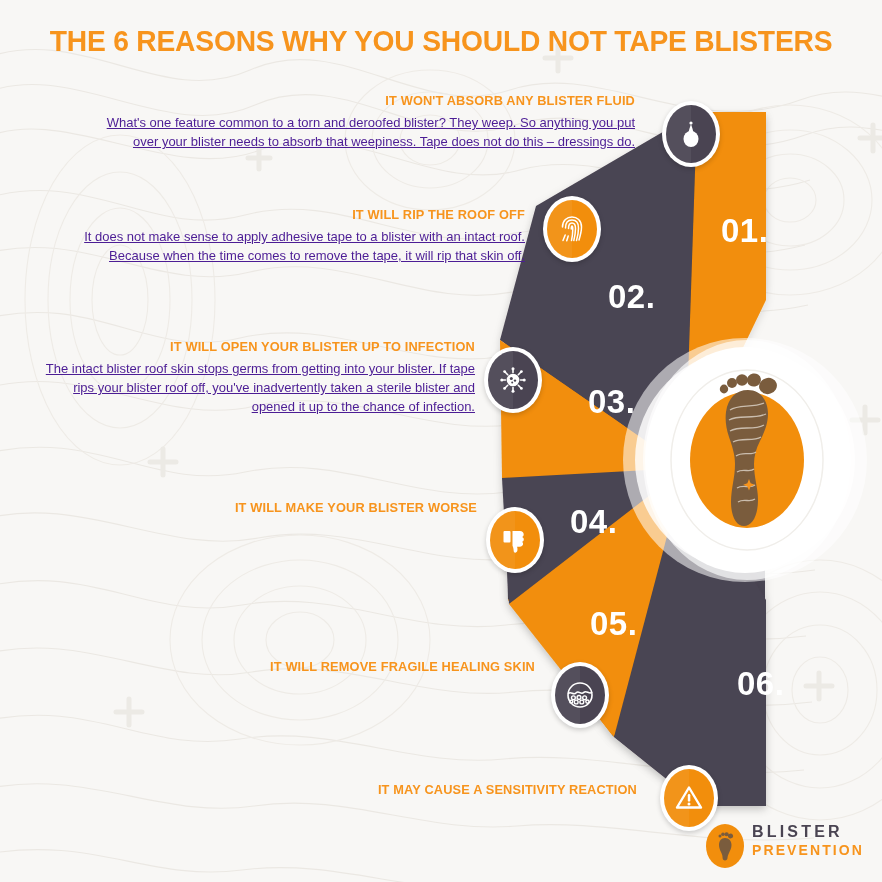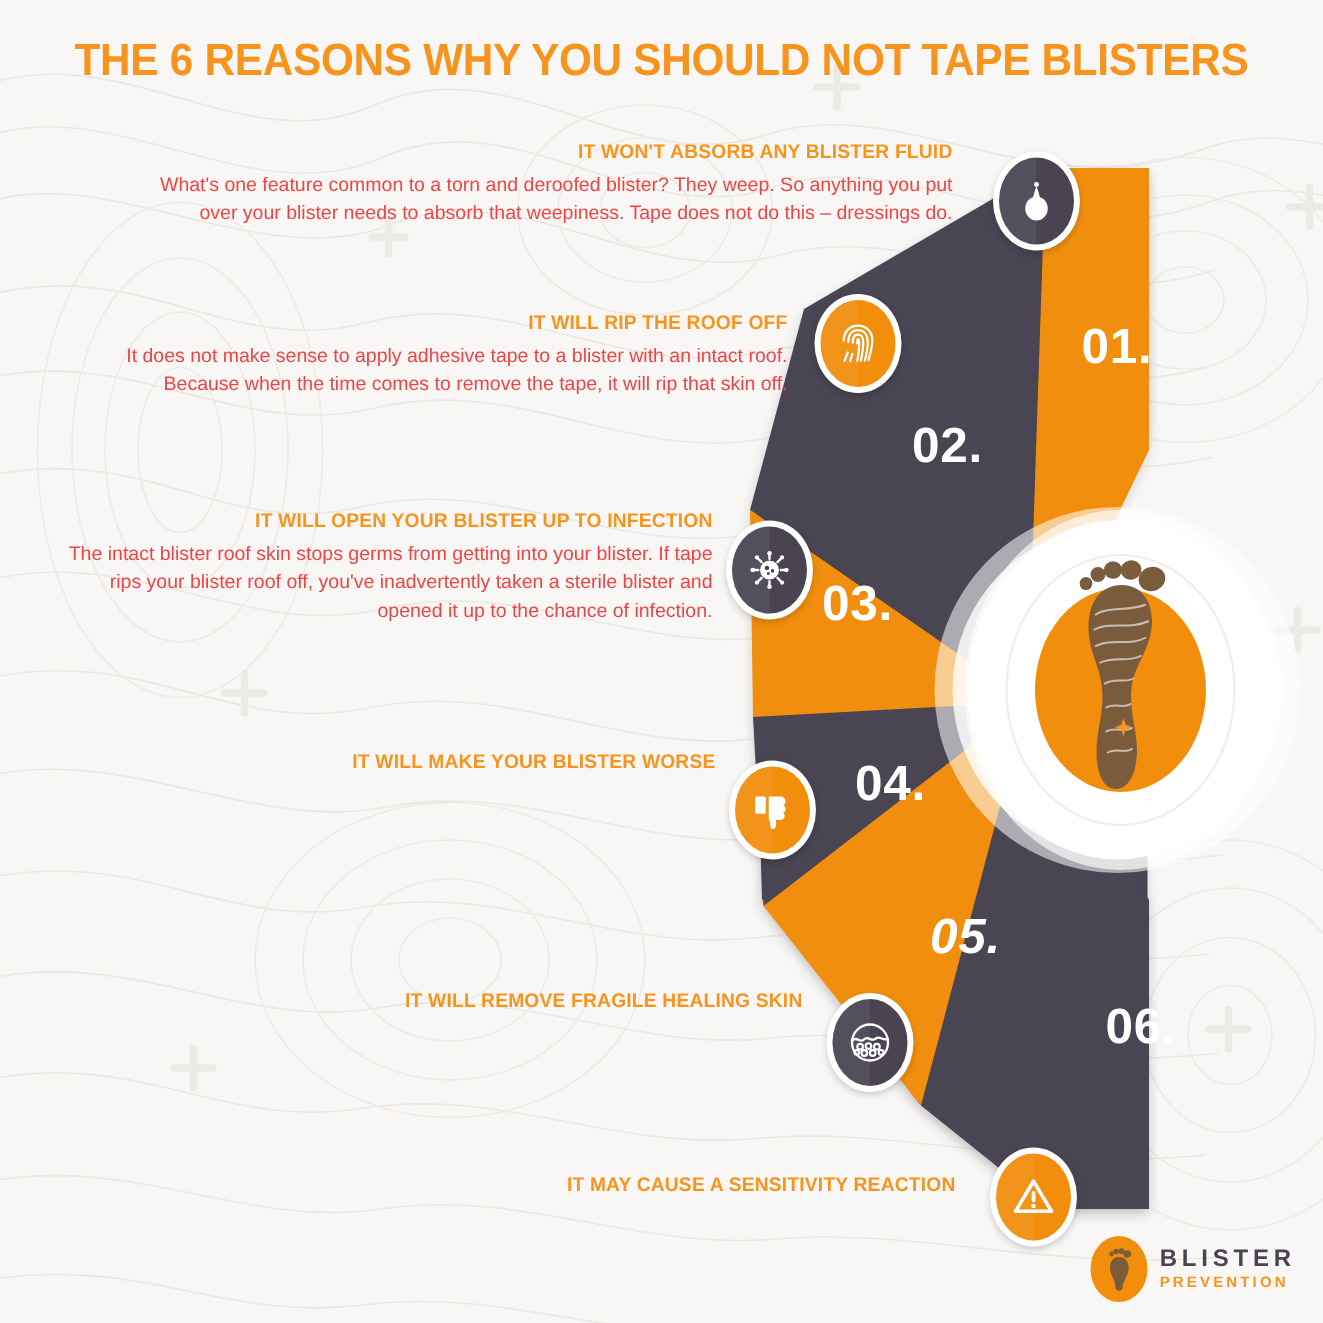--- a/index.html
+++ b/index.html
@@ -60,30 +60,31 @@
 
   
   .block{position:absolute;z-index:6;text-align:right;}
   .block .hd{
     color:#F7941D;font-weight:bold;font-size:13.2px;letter-spacing:.15px;
     font-family:"Liberation Sans", sans-serif;
     margin-bottom:5px;white-space:nowrap;
     transform:scaleX(0.97);transform-origin:100% 50%;
   }
   .block .bd{
-    color:#ef4444;font-size:13px;line-height:19px;
-    font-family:"Liberation Sans", sans-serif;
-  }
-
-  
-  #logo{position:absolute;z-index:8;right:18px;bottom:14px;display:flex;align-items:center;gap:8px;}
+    color:#4c1d95;font-size:13px;line-height:19px;
+    font-family:"Liberation Sans", sans-serif;
+    text-decoration:underline;
+  }
+
+  
+  #logo{position:absolute;z-index:8;right:18px;bottom:14px;display:flex;align-items:flex-start;gap:8px;}
   #logo .mark{width:38px;height:44px;border-radius:50%;background:#F28E0C;display:flex;align-items:center;justify-content:center;}
   #logo .wordmark{line-height:1;}
   #logo .w1{color:#4A4452;font-size:16px;font-weight:bold;letter-spacing:3.2px;font-family:"Liberation Sans", sans-serif;}
-  #logo .w2{color:#F7941D;font-size:10px;font-weight:bold;letter-spacing:2.1px;margin-top:3px;font-family:"Liberation Sans", sans-serif;}
+  #logo .w2{color:#F7941D;font-size:14px;font-weight:bold;letter-spacing:2.1px;margin-top:3px;font-family:"Liberation Sans", sans-serif;}
 </style>
 </head>
 <body>
 
 <div id="stage">
 
   <svg id="bg-texture" viewBox="0 0 882 882" preserveAspectRatio="none">
     <defs>
       <g id="contourset" fill="none" stroke="#ebe8e3" stroke-width="1.1">
         <path d="M-20,60 C80,20 160,110 250,70 C340,30 420,120 510,90 C600,60 690,140 800,100 C860,78 900,110 920,95"></path>
@@ -179,23 +180,23 @@
     </g>
 
     <circle cx="745" cy="460" r="122" fill="#ffffff" opacity="0.55"></circle>
     <circle cx="745" cy="460" r="110" fill="#ffffff" opacity="0.8"></circle>
     <ellipse cx="745" cy="460" rx="100" ry="113" fill="#ffffff"></ellipse>
     <ellipse cx="745" cy="460" rx="88" ry="100" fill="#ffffff" stroke="#f1efeb" stroke-width="2"></ellipse>
   </svg>
 
   <div class="wedge-num" style="left:721px;top:212px;">01.</div>
   <div class="wedge-num" style="left:608px;top:278px;">02.</div>
-  <div class="wedge-num" style="left:548px;top:383px;">03.</div>
+  <div class="wedge-num" style="left:588px;top:383px;">03.</div>
   <div class="wedge-num" style="left:570px;top:503px;">04.</div>
-  <div class="wedge-num" style="left:620px;top:605px;font-style:italic;">05.</div>
+  <div class="wedge-num" style="left:590px;top:605px;">05.</div>
   <div class="wedge-num" style="left:692px;top:665px;margin-left:45px;">06.</div>
 
   <div class="badge" style="left:662px;top:101px;">
     <div class="badge-inner dark">
       <svg width="22" height="28" viewBox="0 0 22 28">
         <ellipse cx="11" cy="19" rx="7.5" ry="8" fill="#ffffff"></ellipse>
         <path d="M11 4 C9.4 9 8.6 11 8.6 13.2 C8.6 15 9.7 16 11 16 C12.3 16 13.4 15 13.4 13.2 C13.4 11 12.6 9 11 4 Z" fill="#ffffff"></path>
         <circle cx="11" cy="3" r="1.6" fill="#ffffff"></circle>
       </svg>
     </div>

